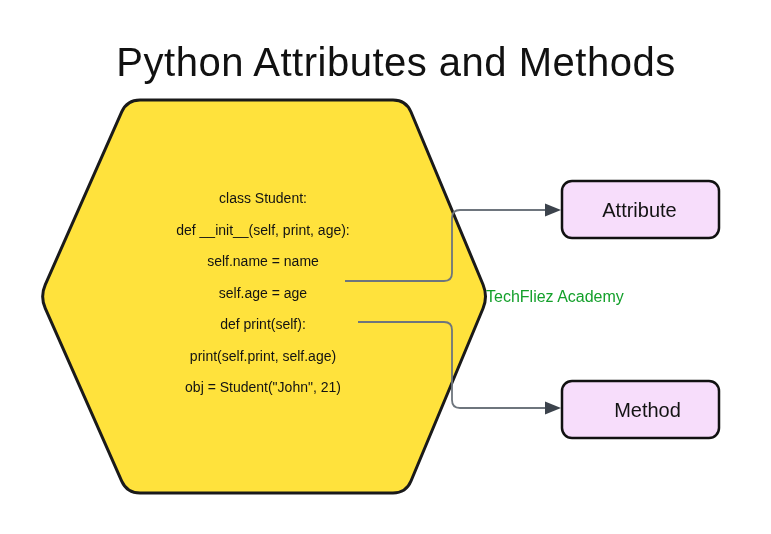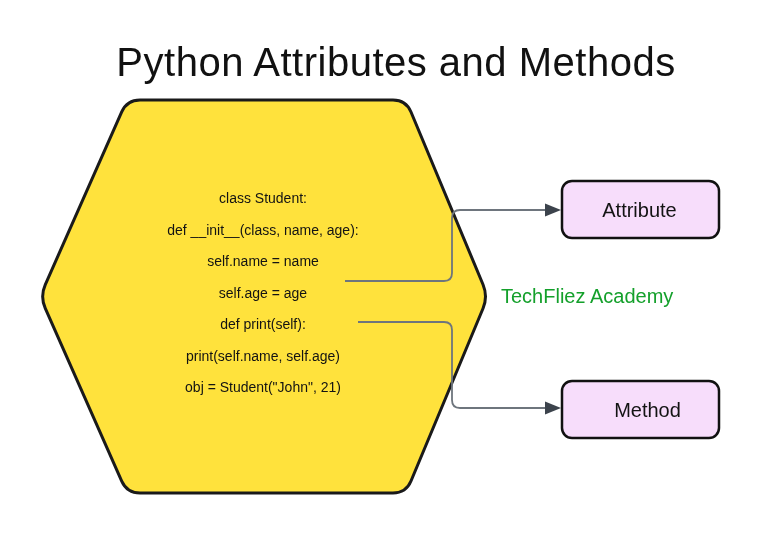--- a/index.html
+++ b/index.html
@@ -54,23 +54,23 @@
     align-items: center;
     justify-content: center;
     font-size: 20px;
     line-height: 1;
     border-radius: 8px;
   }
   .box-label.attribute { left: 561px; top: 181px; }
   .box-label.method    { left: 561px; top: 381px; }
   .watermark {
     position: absolute;
-    left: 501px;
+    left: 486px;
     top: 285px;
-    font-size: 20px;
+    font-size: 16px;
     line-height: 23px;
     white-space: nowrap;
   }
 </style>
 </head>
 <body>
 
 <div class="canvas">
 
   <svg class="gfx" viewBox="0 0 771 534" xmlns="http://www.w3.org/2000/svg">
@@ -86,25 +86,25 @@
     <polygon points="545,401.5 561,408 545,414.5" fill="#3C434C"></polygon>
 
     <rect x="562" y="181" width="157" height="57" rx="10" stroke-width="2.5" fill="#F7DDFB" stroke="#111111"></rect>
     <rect x="562" y="381" width="157" height="57" rx="10" stroke-width="2.5" fill="#F7DDFB" stroke="#111111"></rect>
   </svg>
 
   <div class="diagram-title" style="color: rgb(17, 17, 17);">Python Attributes and Methods</div>
 
   <div class="code-block" style="color: rgb(19, 19, 19);">
     <div class="code-line">class Student:</div>
-    <div class="code-line">def __init__(class, name, age):</div>
+    <div class="code-line">def __init__(self, print, age):</div>
     <div class="code-line">self.name = name</div>
     <div class="code-line">self.age = age</div>
     <div class="code-line">def print(self):</div>
-    <div class="code-line">print(self.name, self.age)</div>
+    <div class="code-line">print(self.print, self.age)</div>
     <div class="code-line">obj = Student("John", 21)</div>
   </div>
 
   <div class="box-label attribute" style="color: rgb(19, 19, 19);">Attribute</div>
 
   <div class="box-label method" style="color: rgb(19, 19, 19); margin-left: 8px;">Method</div>
 
   <div class="watermark" style="color: rgb(20, 160, 43);">TechFliez Academy</div>
 
 </div>

